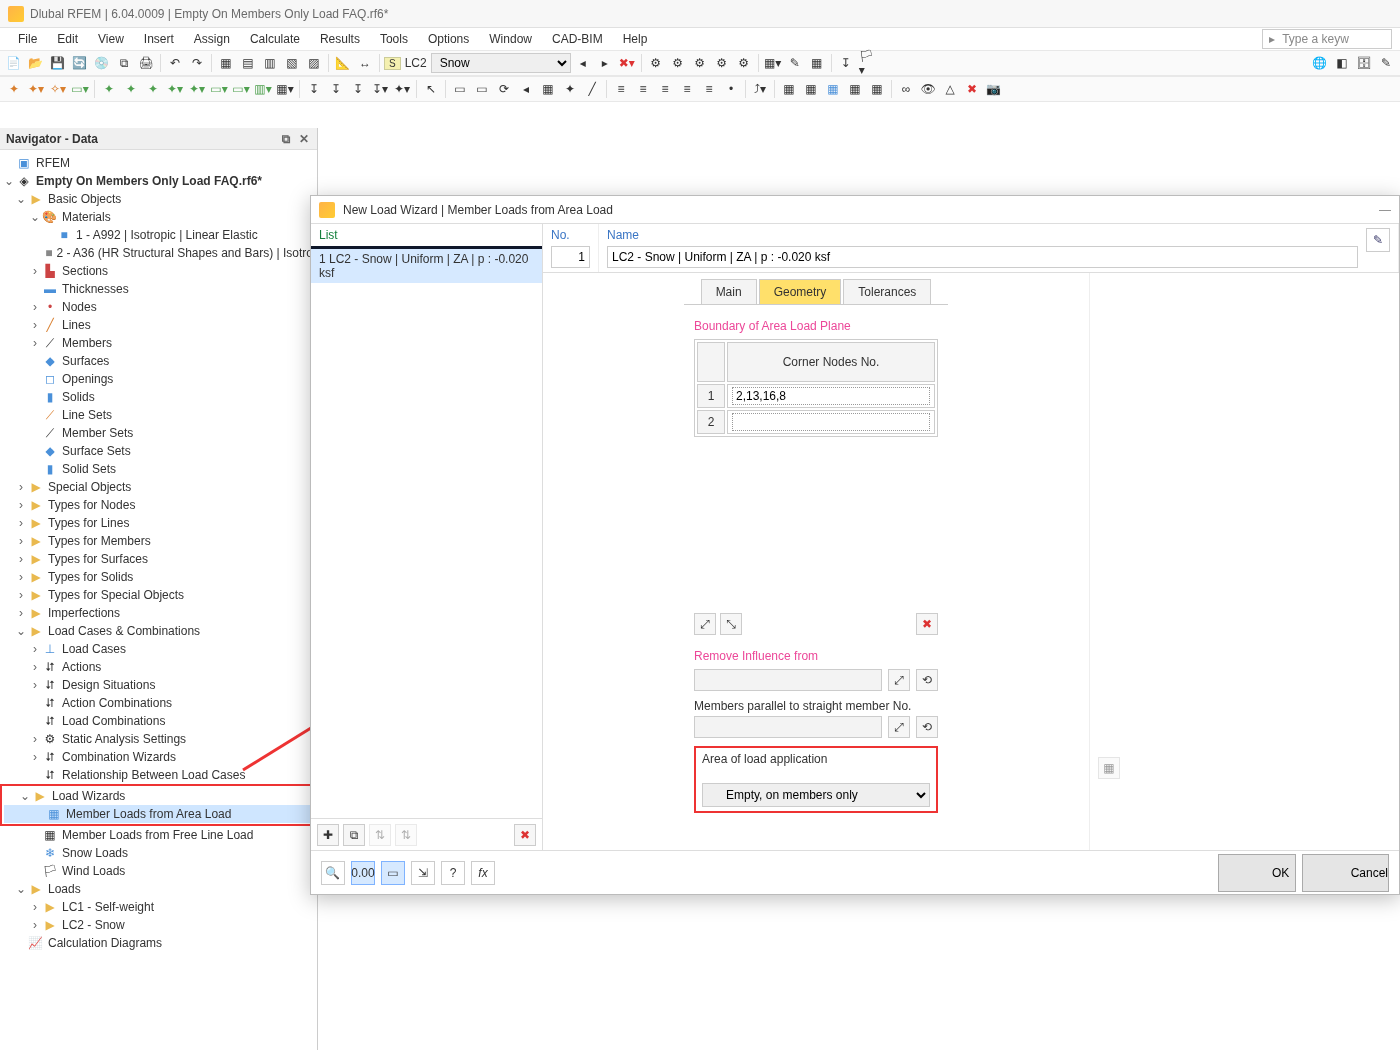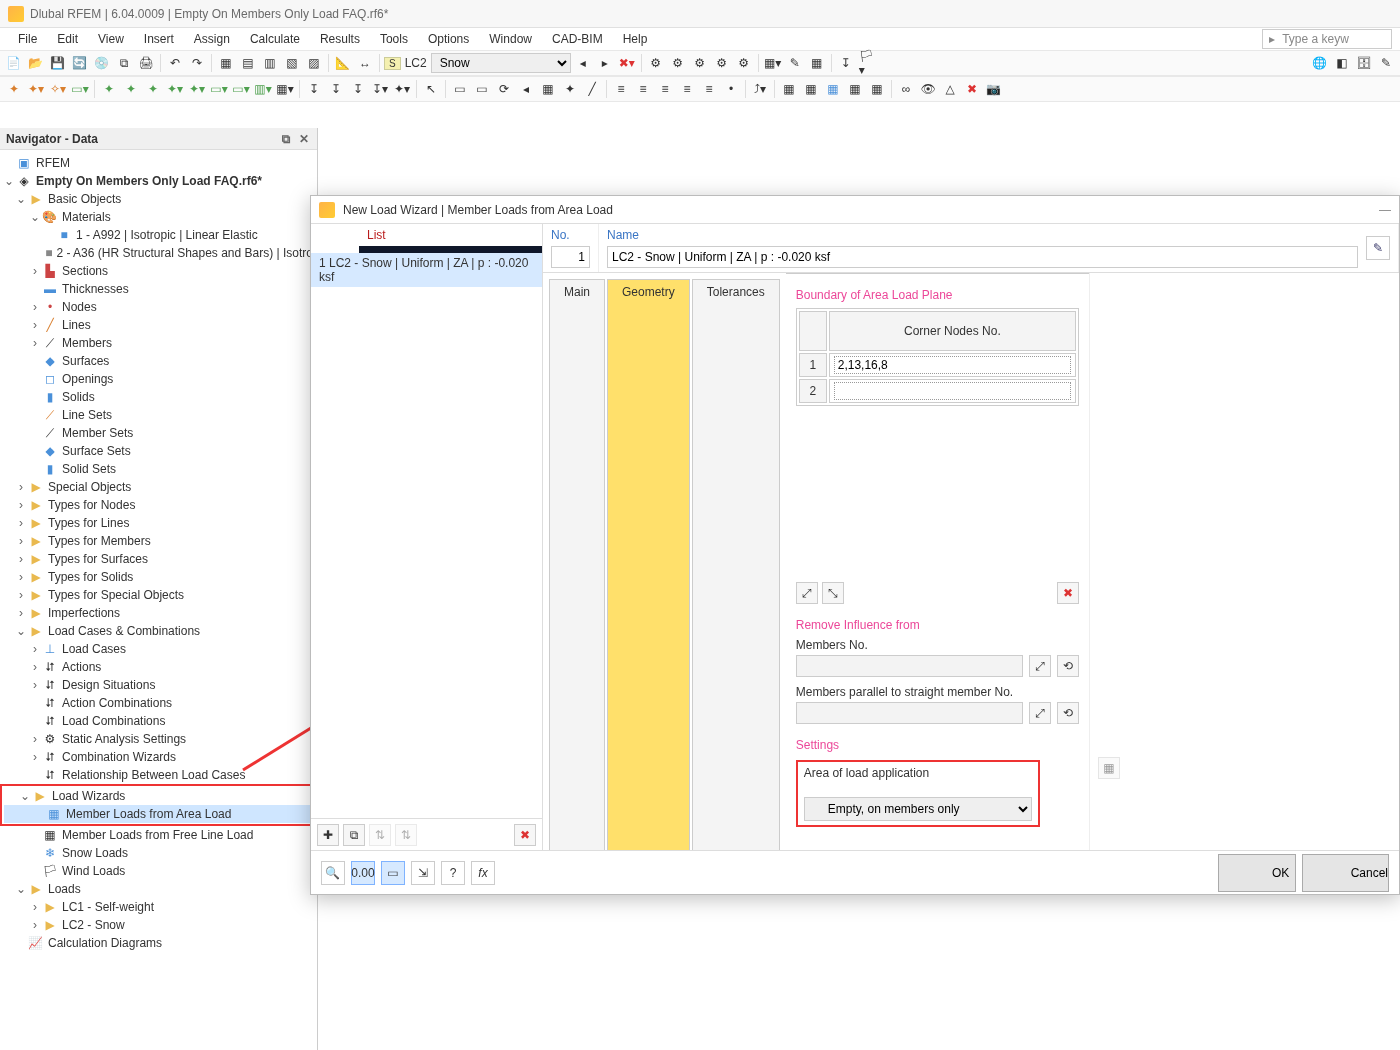--- a/index.html
+++ b/index.html
@@ -45,36 +45,36 @@
 .arrow-svg { position:absolute; pointer-events:none; }
 
 
 .dialog { position:absolute; left: 310px; top: 195px; right:0; bottom:155px; background:#fff; border:1px solid #bbb; box-shadow:0 4px 20px rgba(0,0,0,0.25); display:flex; flex-direction:column; }
 .dialog-title { height:28px; display:flex; align-items:center; padding:0 8px; background:#fff; border-bottom:1px solid #ddd;}
 .dialog-title .dicon{width:16px;height:16px;background:linear-gradient(135deg,#ffb347,#ffcc33);border-radius:2px;margin-right:8px;}
 .dialog-title .dmin{margin-left:auto;color:#888;}
 .dialog-body { flex:1; display:flex; overflow:hidden; }
 
 .dlg-left { width:232px; border-right:1px solid #ddd; display:flex; flex-direction:column;}
-.dlg-left .hdr{ padding:4px 8px; color:#b91c1c; border-bottom:7px solid #0f172a;margin-left:48px;}
+.dlg-left .hdr{ padding:4px 8px; color:#15803d; border-bottom:3px solid #0f172a;}
 .dlg-left .list{ flex:1; }
 .dlg-left .lrow{ padding:3px 8px; background:#d6e9ff; }
 .dlg-left .toolbar-b{ height:32px; border-top:1px solid #ddd; display:flex; align-items:center; padding:0 6px; gap:4px;}
 .mini-btn{width:22px;height:22px;border:1px solid #ccc;background:#f6f6f6;display:flex;align-items:center;justify-content:center;cursor:pointer;}
 .mini-btn.red{color:#d33;}
 
 .dlg-mid { flex:1; display:flex; flex-direction:column;}
 .dlg-top { display:flex; border-bottom:1px solid #ddd;}
 .dlg-top .col{ padding:4px 8px; border-right:1px solid #eee;}
 .dlg-top .no-col{width:56px;}
 .dlg-top .name-col{flex:1;}
 .dlg-top .gen-col{width:310px;}
 .dlg-top .col .lbl{ color:#3a75c4; margin-bottom:4px; display:block;}
 .dlg-top input{ width:100%; border:1px solid #ccc; padding:3px 4px; background:#fff;}
-.dlg-top .name-col{display:flex;gap:8px;align-items:center;}
+.dlg-top .name-col{display:flex;gap:8px;align-items:flex-start;}
 .dlg-top .name-col .name-wrap{flex:1;}
 .dlg-top .name-col .edit-btn{width:24px;height:24px;border:1px solid #ccc;display:flex;align-items:center;justify-content:center;color:#336;}
 
 .tabs { display:flex; padding:6px 6px 0 6px; gap:2px;}
 .tab{ padding:5px 14px; border:1px solid #ccc; border-bottom:none; background:#f4f4f4; cursor:pointer;}
 .tab.active{ background:#ffe06b; font-weight:500;}
 
 .tab-body{ flex:1; padding:8px 10px; overflow:auto; border-top:1px solid #ccc; margin:0 0 0 0;}
 .section-title{ color:#ec4899; margin:6px 0;}
 .corner-table{ border:1px solid #ccc; width:100%; }
@@ -509,21 +509,21 @@
         <div class="col name-col">
           <div class="name-wrap">
             <span class="lbl">Name</span>
             <input value="LC2 - Snow | Uniform | ZA | p : -0.020 ksf" style="">
           </div>
           <div class="edit-btn">✎</div>
         </div>
       </div>
 
       <div style="display:flex; flex:1;">
-        <div style="flex:1; display:flex; flex-direction:row;">
+        <div style="flex:1; display:flex; flex-direction:column;align-items:center;">
           <div class="tabs">
             <div class="tab">Main</div>
             <div class="tab active">Geometry</div>
             <div class="tab">Tolerances</div>
           </div>
           <div class="tab-body">
             <div class="section-title">Boundary of Area Load Plane</div>
             <table class="corner-table">
               <tbody>
                   <tr>
@@ -542,34 +542,32 @@
               </table>
             <div class="empty-area"></div>
             <div class="sec-btns">
               <div class="mini-btn">⤢</div>
               <div class="mini-btn">⤡</div>
               <div class="spacer"></div>
               <div class="mini-btn red">✖</div>
             </div>
 
             <div class="section-title" style="margin-top:14px">Remove Influence from</div>
-            <div>Members No.</div>
             <div class="field-row">
               <input style="">
               <div class="mini-btn">⤢</div>
               <div class="mini-btn">⟲</div>
             </div>
             <div style="margin-top:8px">Members parallel to straight member No.</div>
             <div class="field-row">
               <input style="">
               <div class="mini-btn">⤢</div>
               <div class="mini-btn">⟲</div>
             </div>
 
-            <div class="section-title" style="margin-top:14px">Settings</div>
             <div class="settings-box">
               <div>Area of load application</div>
               <select>
                 <option>Empty, on members only</option>
               </select>
             </div>
           </div>
         </div>
         <div class="dlg-right">
           <div style="height:480px"></div>

